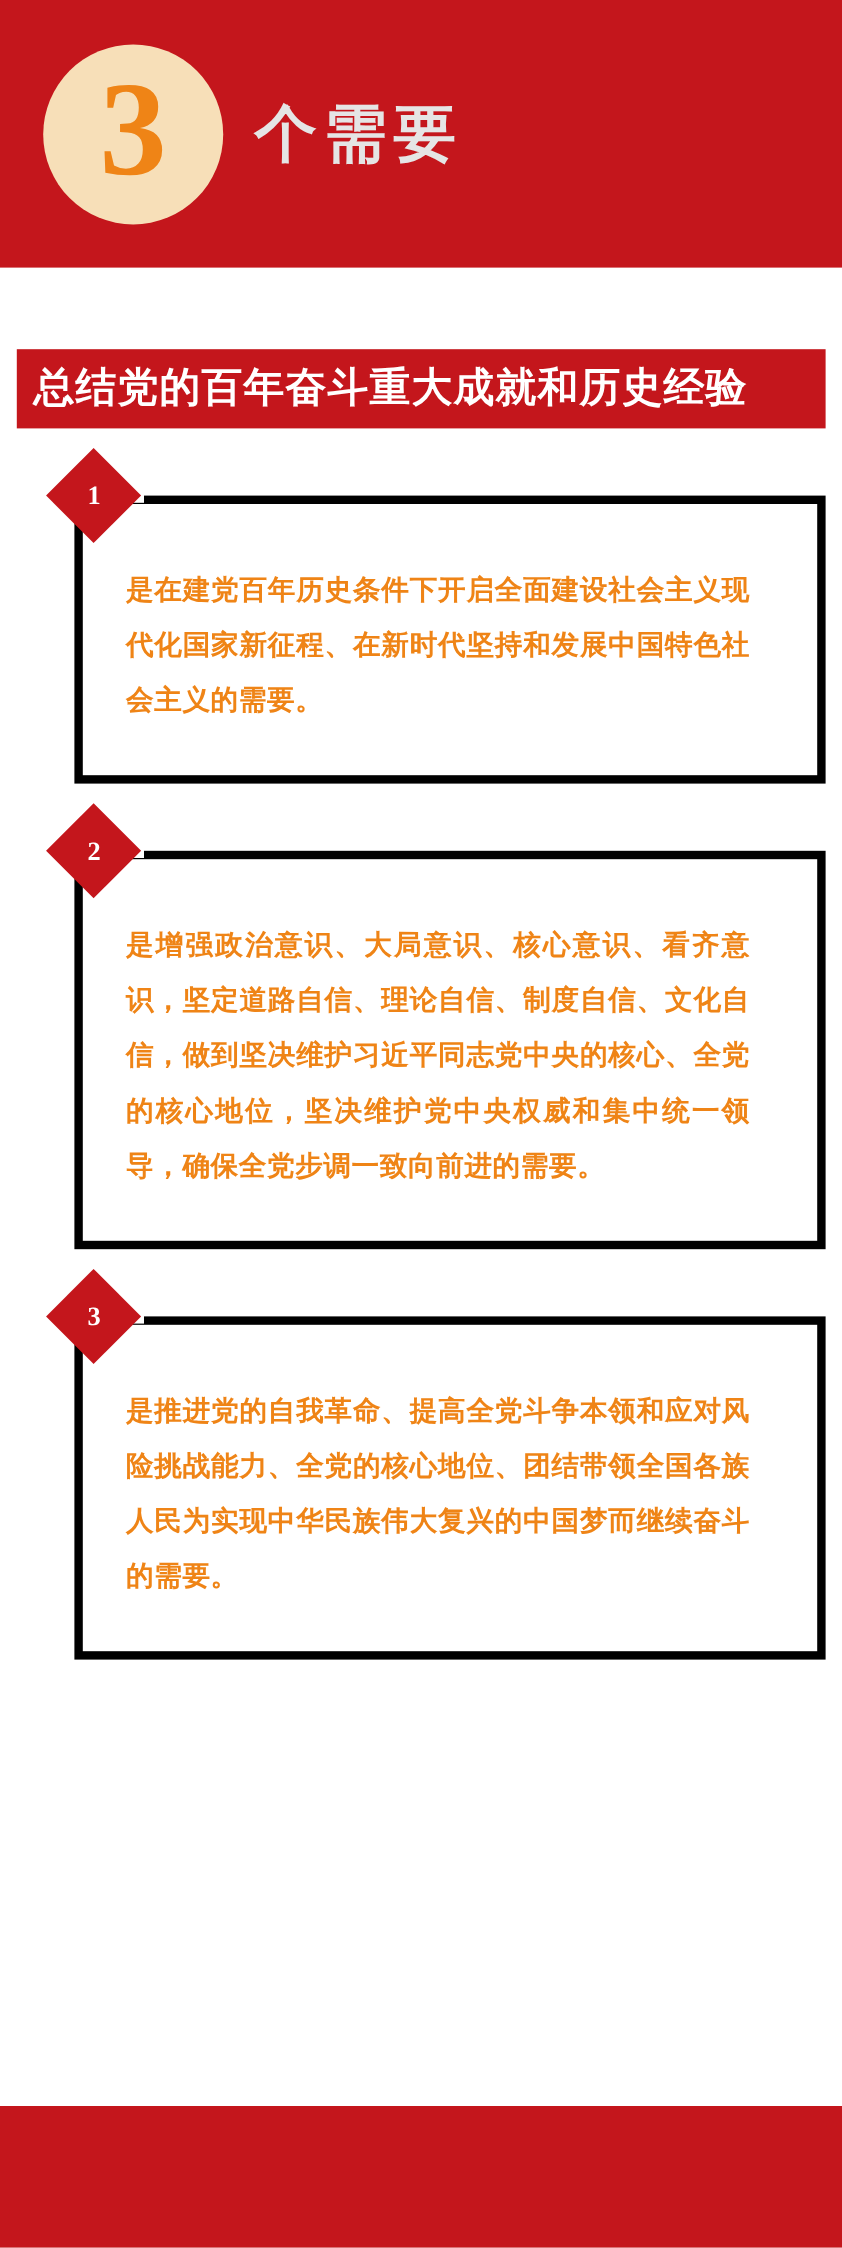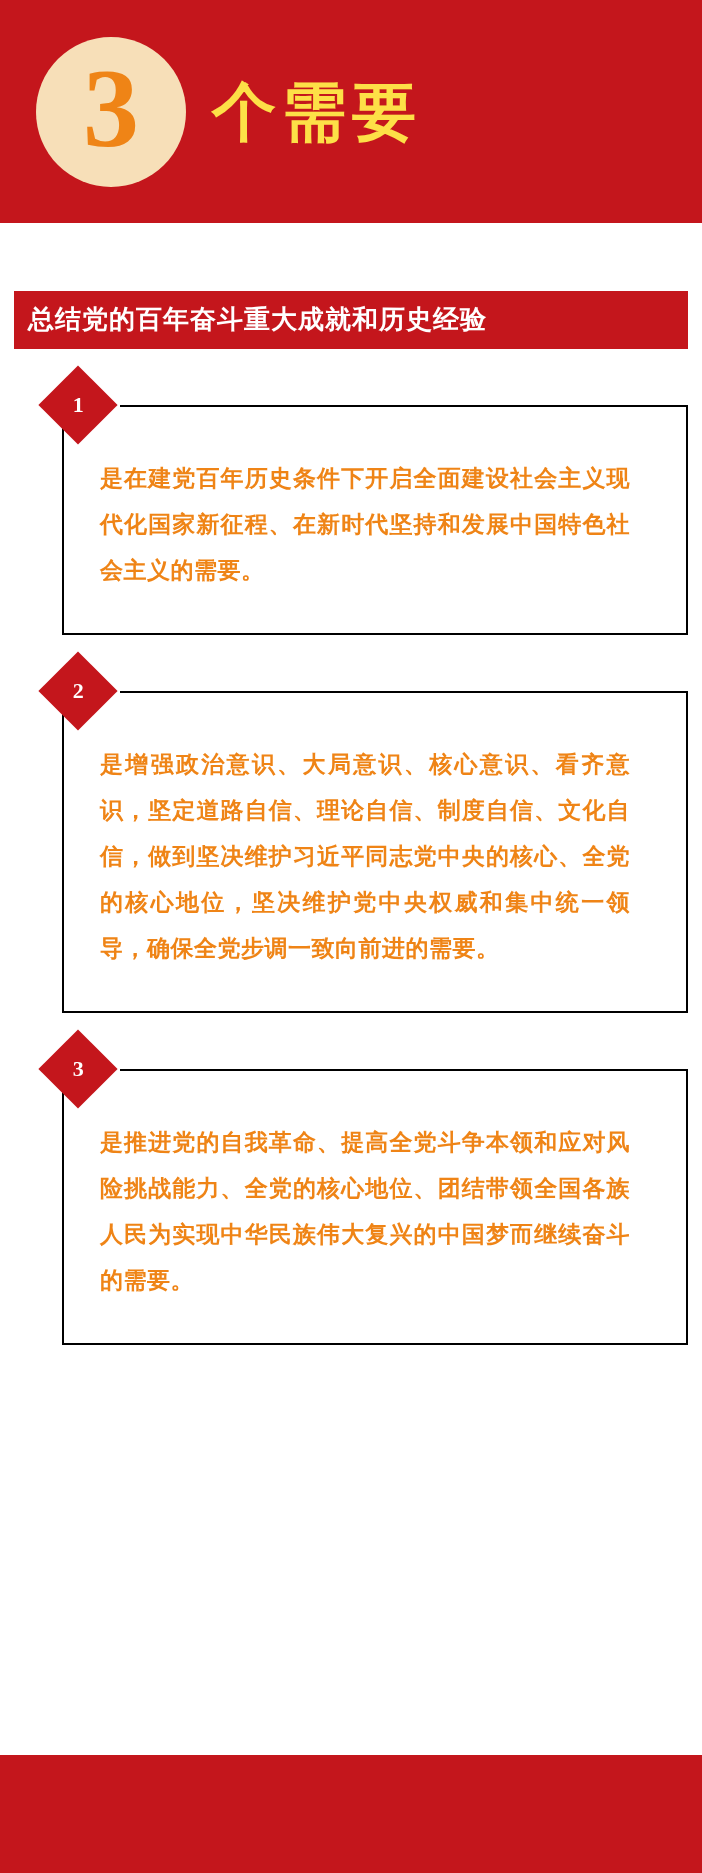--- a/index.html
+++ b/index.html
@@ -49,37 +49,37 @@
     font-size: 112px;
     line-height: 1;
     font-weight: bold;
     color: #ef8416;
     font-family: "Liberation Serif", "DejaVu Serif", serif;
     position: relative;
     top: -4px;
   }
   .header-title {
     margin-left: 26px;
-    font-size: 64px;
+    font-size: 52px;
     line-height: 1;
     font-weight: bold;
-    color: #fde047;
+    color: #e5e5e5;
     letter-spacing: 6px;
     white-space: nowrap;
   }
 
   
   .section-title-wrap {
     margin-top: 68px;
     padding: 0 14px;
   }
   .section-title {
     background: #c4161c;
     color: #ffffff;
-    font-size: 26px;
+    font-size: 34px;
     font-weight: bold;
     letter-spacing: 1px;
     padding: 14px 14px 15px 14px;
     line-height: 1.1;
     white-space: nowrap;
   }
 
   
   .items {
     padding: 0 14px;
@@ -89,21 +89,21 @@
   }
   .item {
     position: relative;
     margin-bottom: 56px;
     padding-left: 48px;
   }
   .item:last-child {
     margin-bottom: 0;
   }
   .item-box {
-    border: 2px solid #000000;
+    border: 7px solid #000000;
     padding: 48px 56px 40px 36px;
     min-height: 120px;
     box-sizing: border-box;
   }
   .item-text {
     color: #ef8416;
     font-size: 23px;
     font-weight: bold;
     line-height: 2.0;
     letter-spacing: 0.5px;

